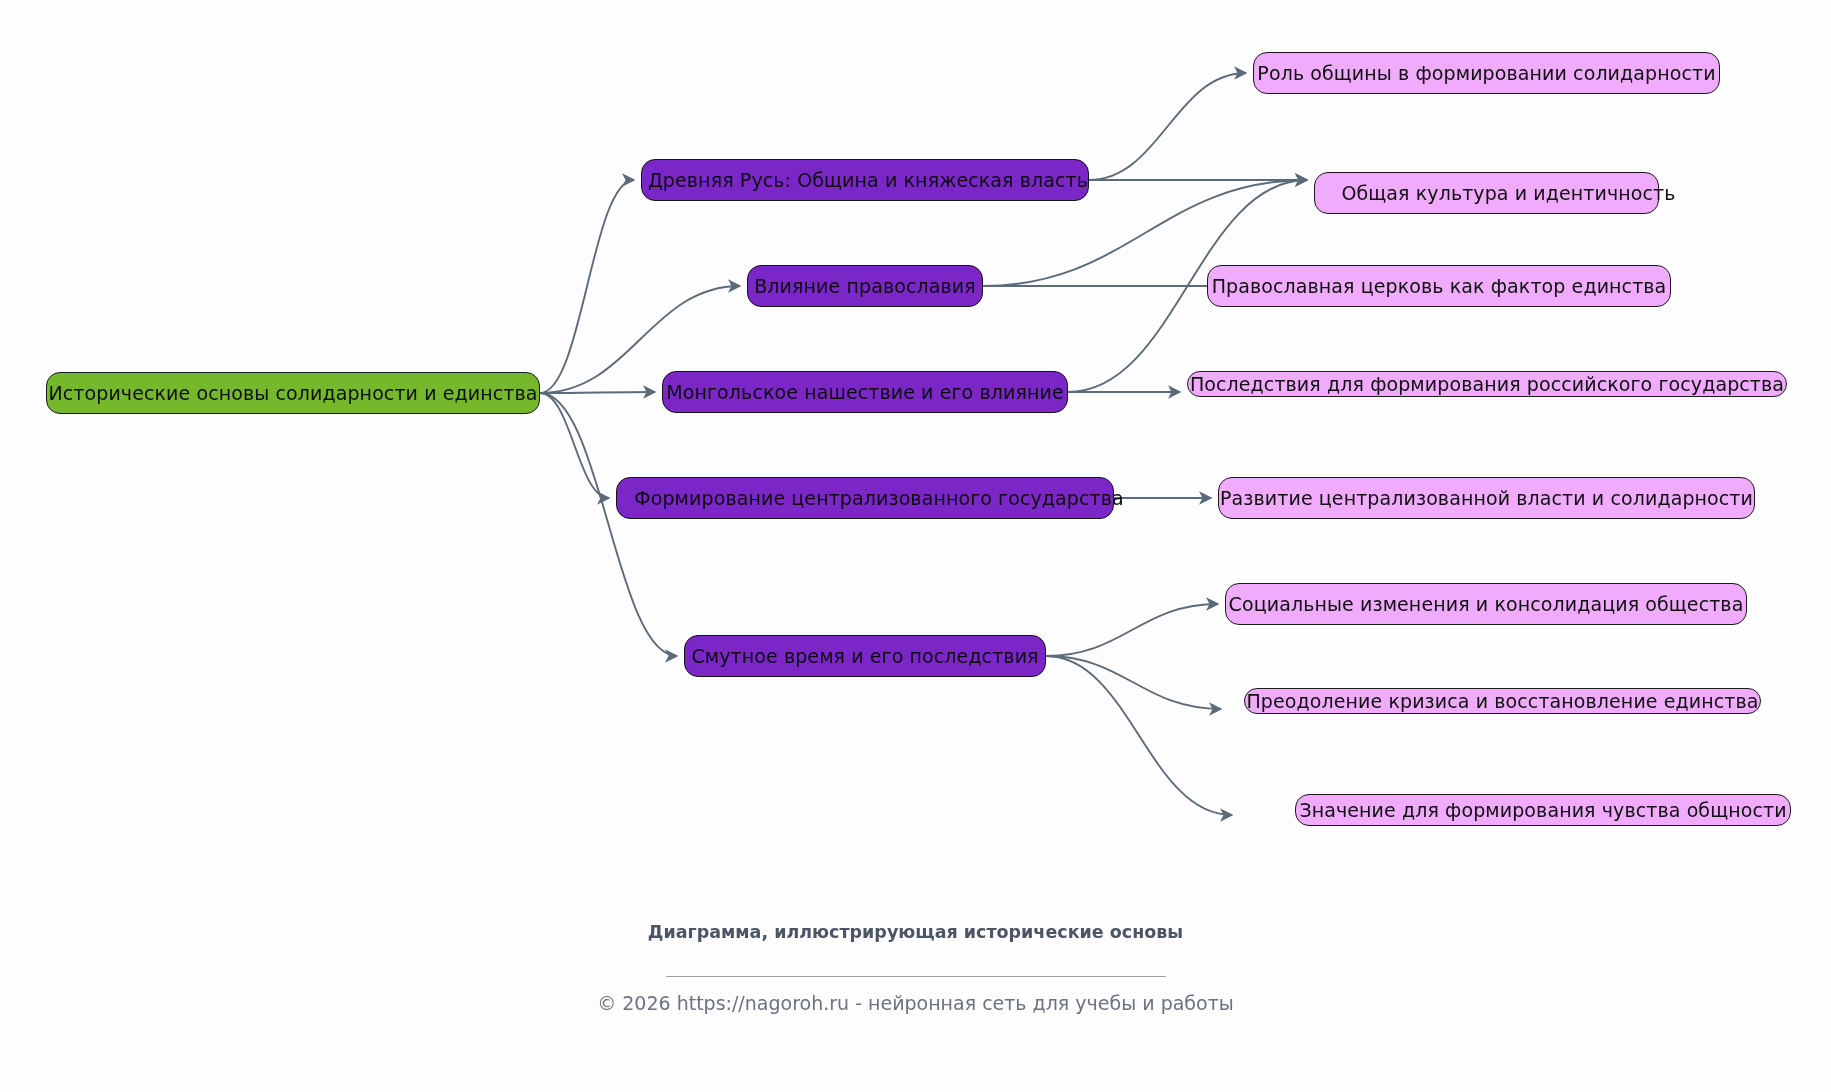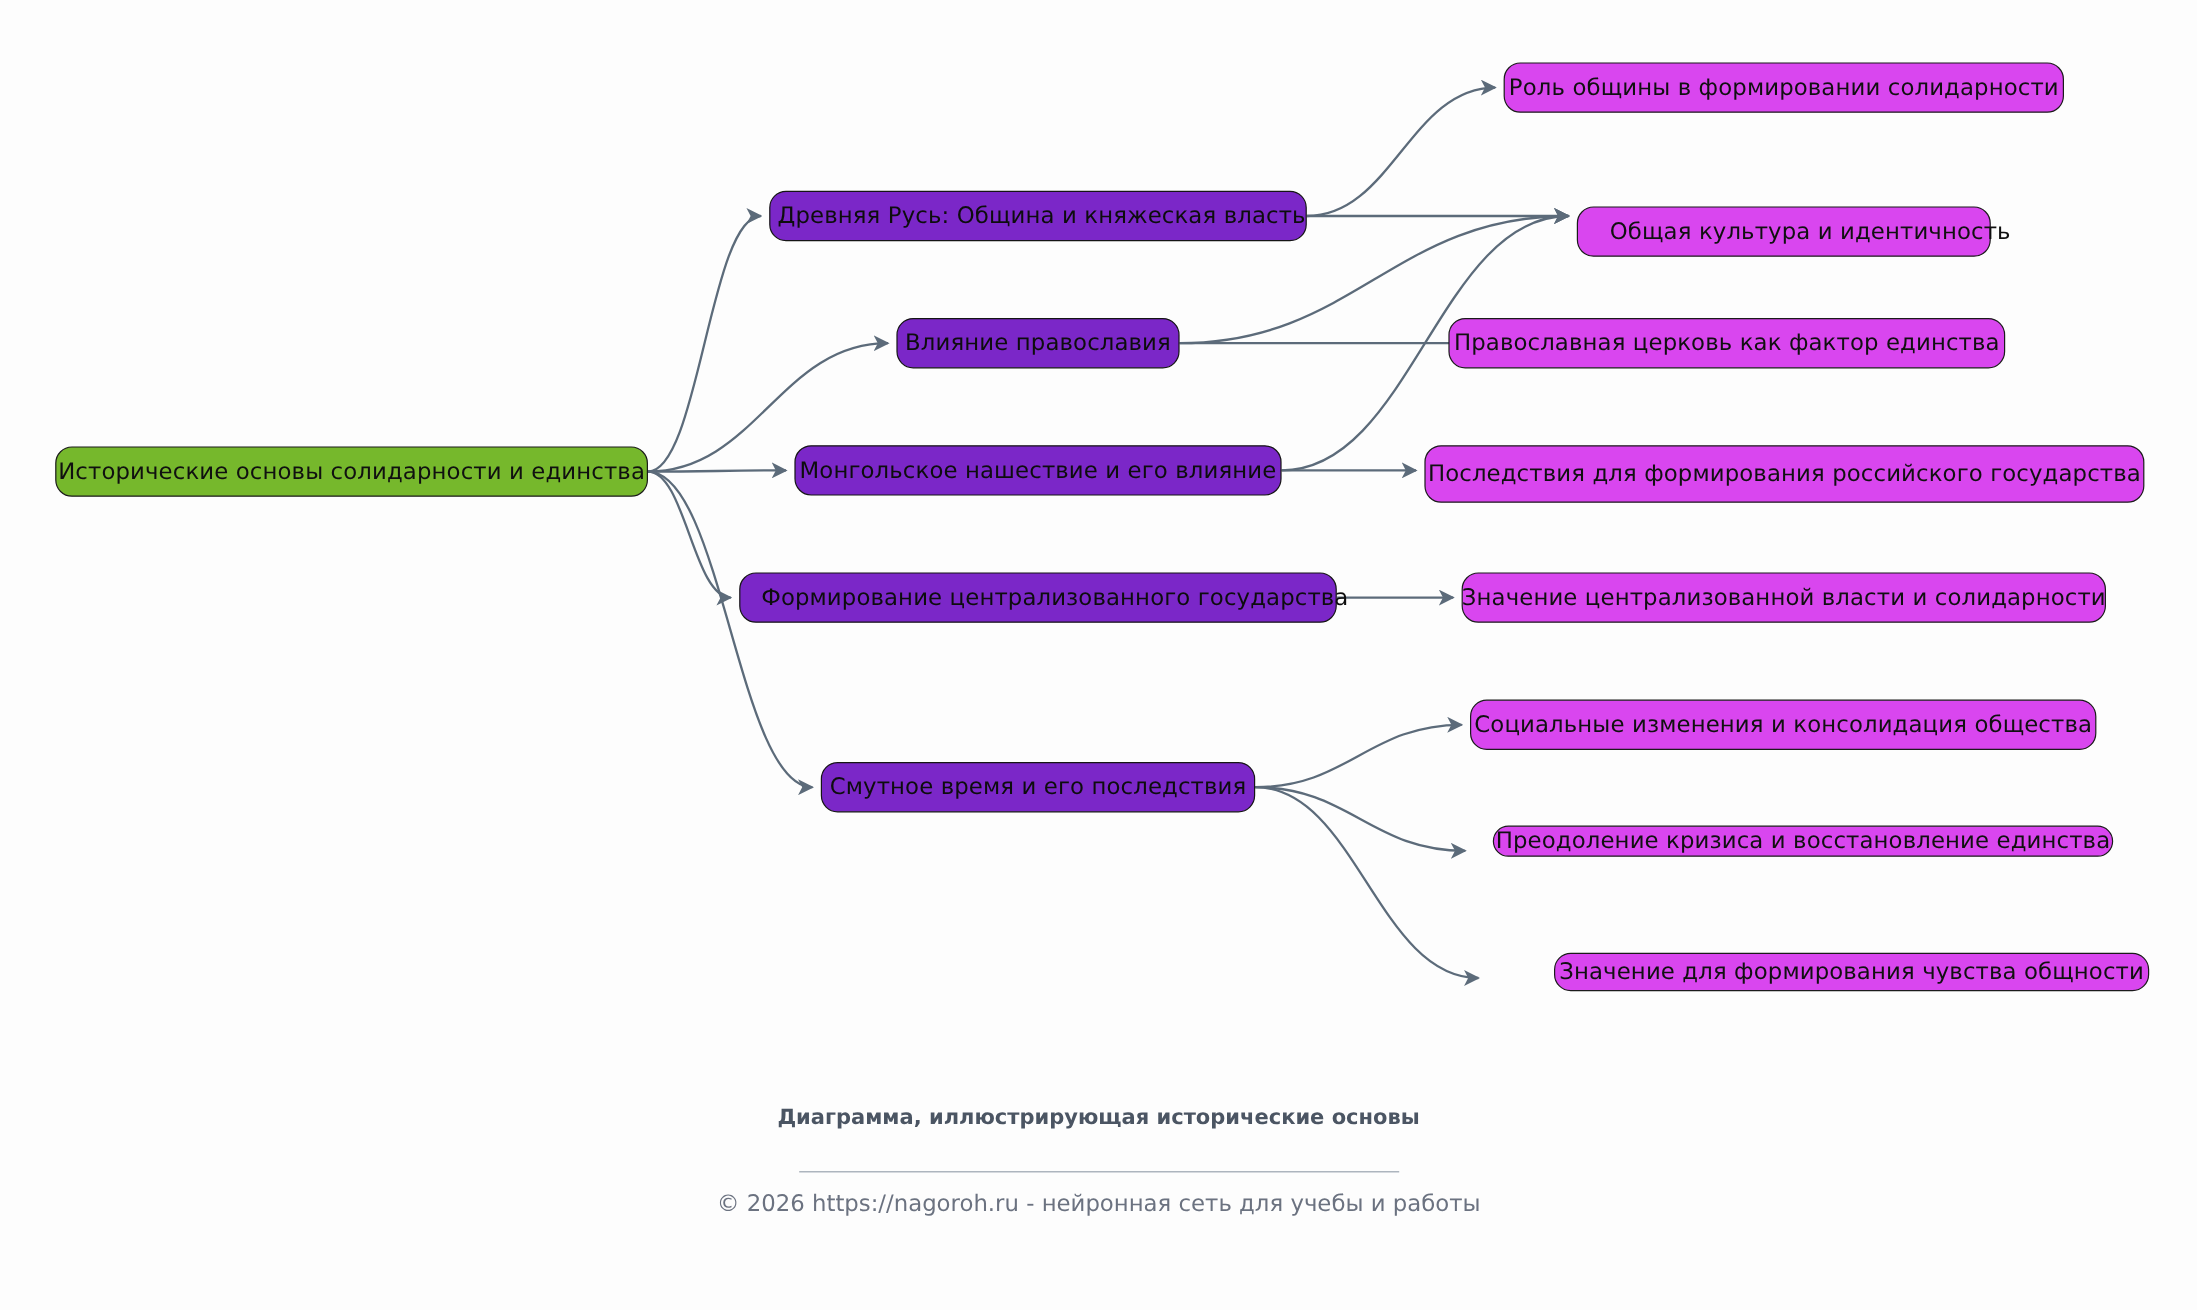--- a/index.html
+++ b/index.html
@@ -44,21 +44,21 @@
     background: #76b82c;
     border: 1.6px solid #1b1b1b;
     color: #101010;
   }
   .node-branch {
     background: #7b27c8;
     border: 1.6px solid #151515;
     color: #0d0d0d;
   }
   .node-leaf {
-    background: #d946ef;
+    background: #f0abfc;
     border: 1.6px solid #1b1b1b;
     color: #101010;
   }
   .caption {
     position: absolute;
     left: 0;
     width: 1831px;
     text-align: center;
     color: #4b5563;
     font-weight: bold;
@@ -133,25 +133,25 @@
 
   <div class="node node-leaf" style="left: 1253px; top: 52px; width: 467px; height: 42px;">
     <span>Роль общины в формировании солидарности</span>
   </div>
   <div class="node node-leaf" style="left: 1314px; top: 172px; width: 345px; height: 42px; padding-left: 44px;">
     <span>Общая культура и идентичность</span>
   </div>
   <div class="node node-leaf" style="left: 1207px; top: 265px; width: 464px; height: 42px;">
     <span>Православная церковь как фактор единства</span>
   </div>
-  <div class="node node-leaf" style="left: 1187px; top: 371px; width: 600px; height: 48px;">
+  <div class="node node-leaf" style="left: 1187px; top: 371px; width: 600px; height: 26px;">
     <span>Последствия для формирования российского государства</span>
   </div>
   <div class="node node-leaf" style="left: 1218px; top: 477px; width: 537px; height: 42px;">
-    <span>Значение централизованной власти и солидарности</span>
+    <span>Развитие централизованной власти и солидарности</span>
   </div>
   <div class="node node-leaf" style="left: 1225px; top: 583px; width: 522px; height: 42px;">
     <span>Социальные изменения и консолидация общества</span>
   </div>
   <div class="node node-leaf" style="left: 1228px; top: 688px; width: 517px; height: 26px; margin-left: 16px;">
     <span>Преодоление кризиса и восстановление единства</span>
   </div>
   <div class="node node-leaf" style="left: 1295px; top: 794px; width: 496px; height: 32px; text-align: center;">
     <span>Значение для формирования чувства общности</span>
   </div>

